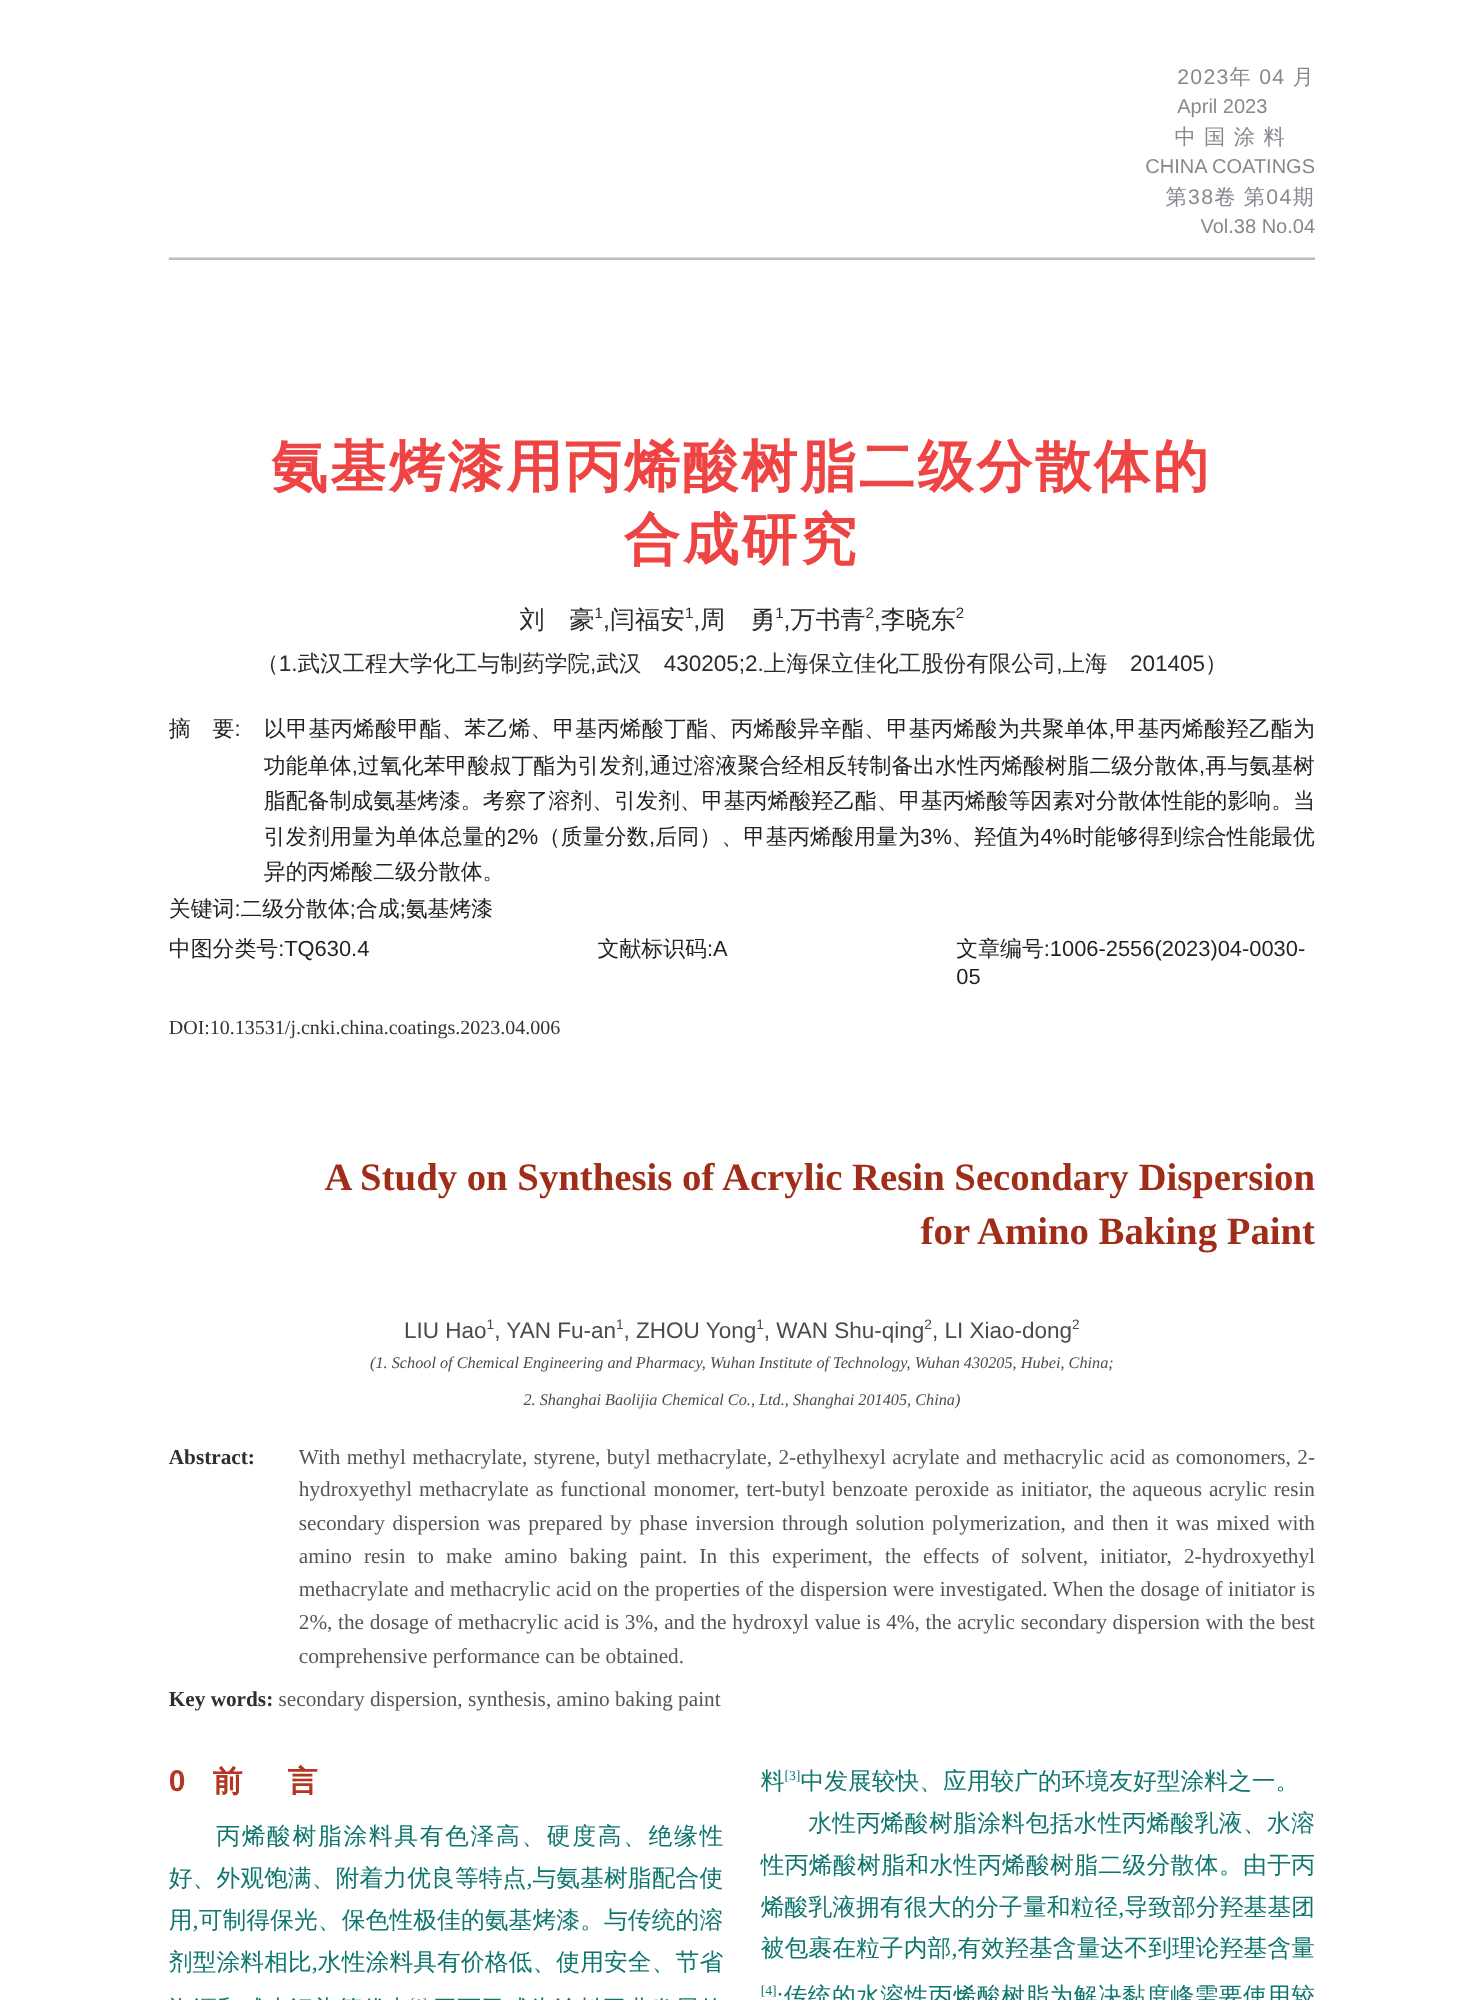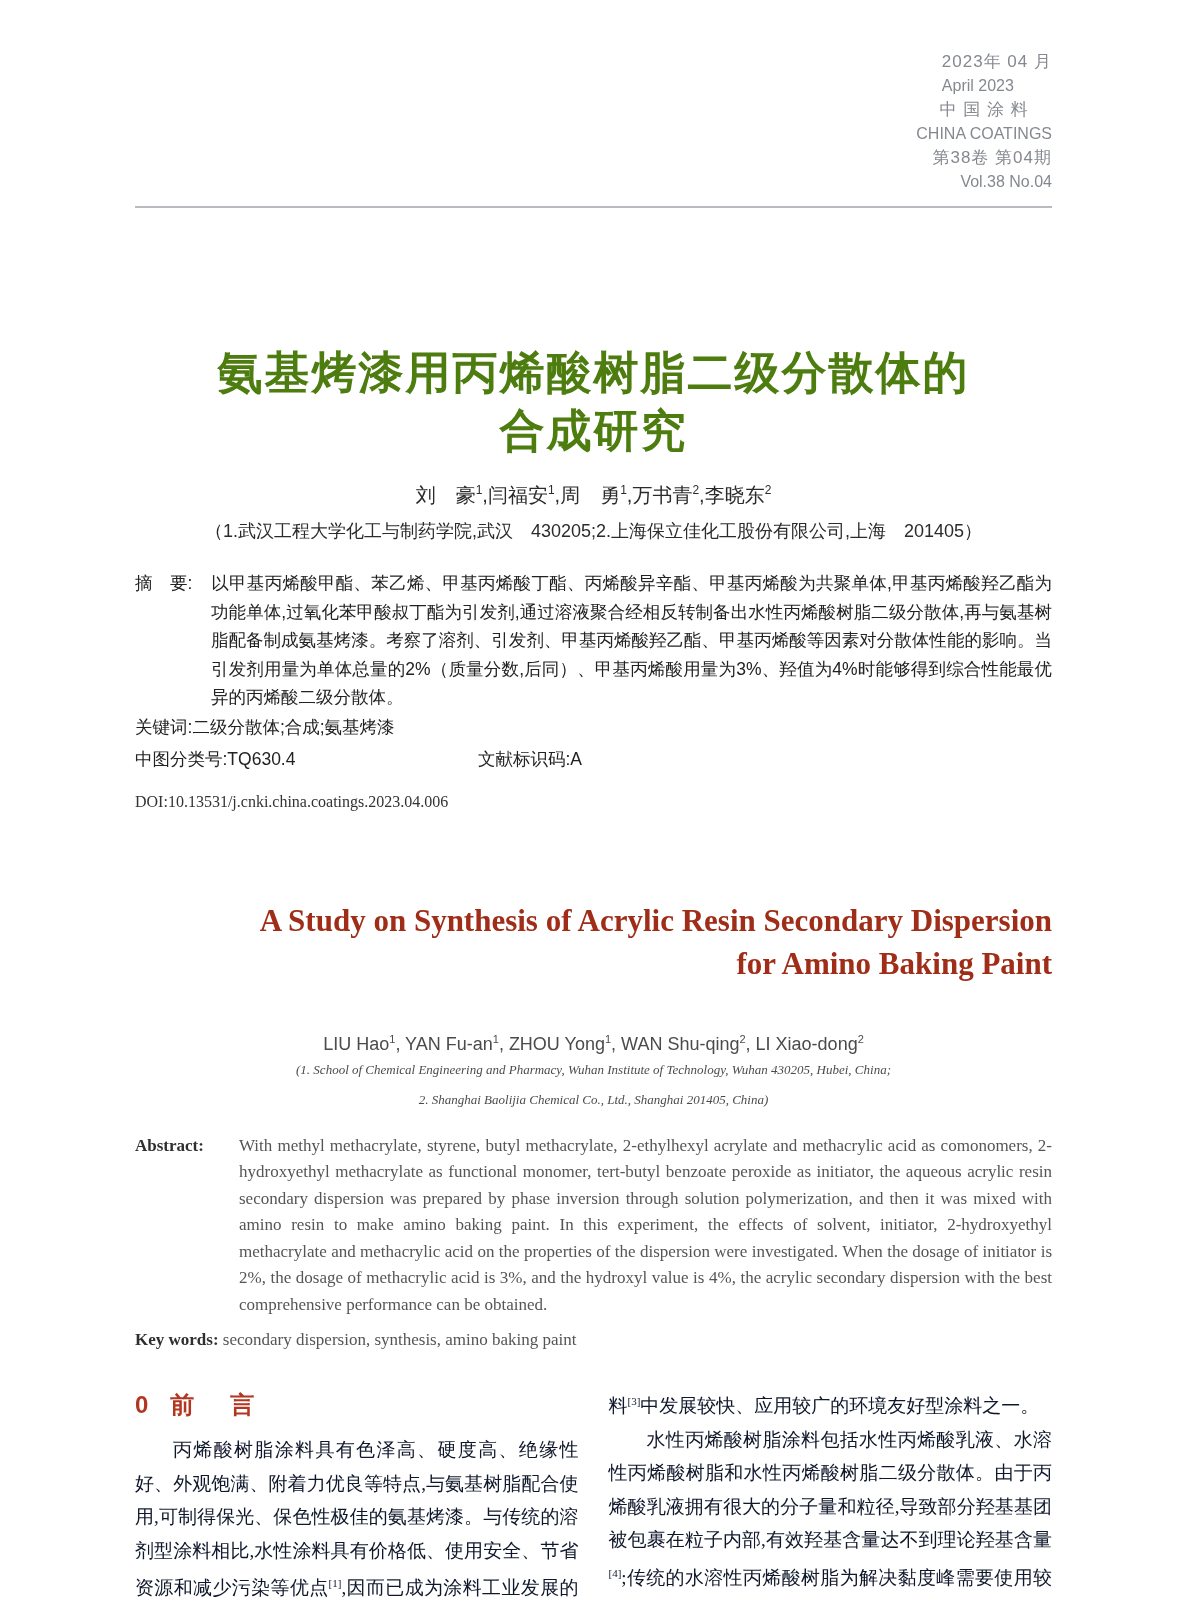--- a/index.html
+++ b/index.html
@@ -19,21 +19,21 @@
   }
   .jh-col { line-height: 24px; }
   .jh-col .cn { font-size: 17px; letter-spacing: 1px; }
   .jh-col .en { font-size: 16px; }
   .jh-center { text-align: center; }
   .jh-right { text-align: right; }
 
   
   .cn-title {
     margin-top: 136px; text-align: center;
-    color: #4d7c0f; font-weight: bold; font-size: 45px; line-height: 58px;
+    color: #ef4444; font-weight: bold; font-size: 45px; line-height: 58px;
     letter-spacing: 2px;
   }
   .authors-cn { margin-top: 22px; text-align: center; font-size: 20px; color: #2b2b2b; }
   .authors-cn sup { font-size: 12px; }
   .affil-cn { margin-top: 10px; text-align: center; font-size: 18px; color: #2b2b2b; }
 
   
   .abstract-cn {
     margin-top: 26px; font-size: 17.5px; line-height: 28.5px;
     text-align: justify; color: #222;
@@ -78,21 +78,21 @@
   
   .columns { display: flex; gap: 30px; margin-top: 32px; }
   .col { width: 443.5px; }
   .sec-heading {
     color: #b23621; font-size: 24px; font-weight: bold; margin-bottom: 12px;
     margin-top: 4px;
   }
   .sec-heading .sec-num { margin-right: 22px; }
   .sec-heading .sec-title { letter-spacing: 6px; }
   .bp {
-    font-size: 19px; line-height: 33.5px; text-align: justify; color: #0f172a;
+    font-size: 19px; line-height: 33.5px; text-align: justify; color: #0f766e;
     font-family: "Liberation Serif", serif;
   }
   .bp.indent { text-indent: 2em; }
   .bp sup { font-size: 11px; }
 
   
   .footnote-rule { border-top: 1.5px solid #9aa0a5; margin-top: 8px; }
   .footnote { margin-top: 9px; font-size: 16.5px; line-height: 33px; color: #3a3a3a; }
 </style>
 </head>
@@ -125,20 +125,21 @@
 
   <div class="affil-cn">（1.武汉工程大学化工与制药学院,武汉　430205;2.上海保立佳化工股份有限公司,上海　201405）</div>
 
   <p class="abstract-cn"><span class="hang-label">摘　要:</span><span>以甲基丙烯酸甲酯、苯乙烯、甲基丙烯酸丁酯、丙烯酸异辛酯、甲基丙烯酸为共聚单体,甲基丙烯酸羟乙酯为功能单体,过氧化苯甲酸叔丁酯为引发剂,通过溶液聚合经相反转制备出水性丙烯酸树脂二级分散体,再与氨基树脂配备制成氨基烤漆。考察了溶剂、引发剂、甲基丙烯酸羟乙酯、甲基丙烯酸等因素对分散体性能的影响。当引发剂用量为单体总量的2%（质量分数,后同）、甲基丙烯酸用量为3%、羟值为4%时能够得到综合性能最优异的丙烯酸二级分散体。</span></p>
 
   <p class="keywords-cn"><span>关键词:</span><span>二级分散体;合成;氨基烤漆</span></p>
 
   <div class="meta-row">
     <span class="m1">中图分类号:TQ630.4</span>
     <span class="m2">文献标识码:A</span>
+    <span class="m3">文章编号:1006-2556(2023)04-0030-05</span>
   </div>
 
   <div class="doi-line">DOI:10.13531/j.cnki.china.coatings.2023.04.006</div>
 
   <h2 class="en-title">
     <div>A Study on Synthesis of Acrylic Resin Secondary Dispersion</div>
     <div>for Amino Baking Paint</div>
   </h2>
 
   <div class="authors-en"><span>LIU Hao</span><sup>1</sup><span>, YAN Fu-an</span><sup>1</sup><span>, ZHOU Yong</span><sup>1</sup><span>, WAN Shu-qing</span><sup>2</sup><span>, LI Xiao-dong</span><sup>2</sup>

